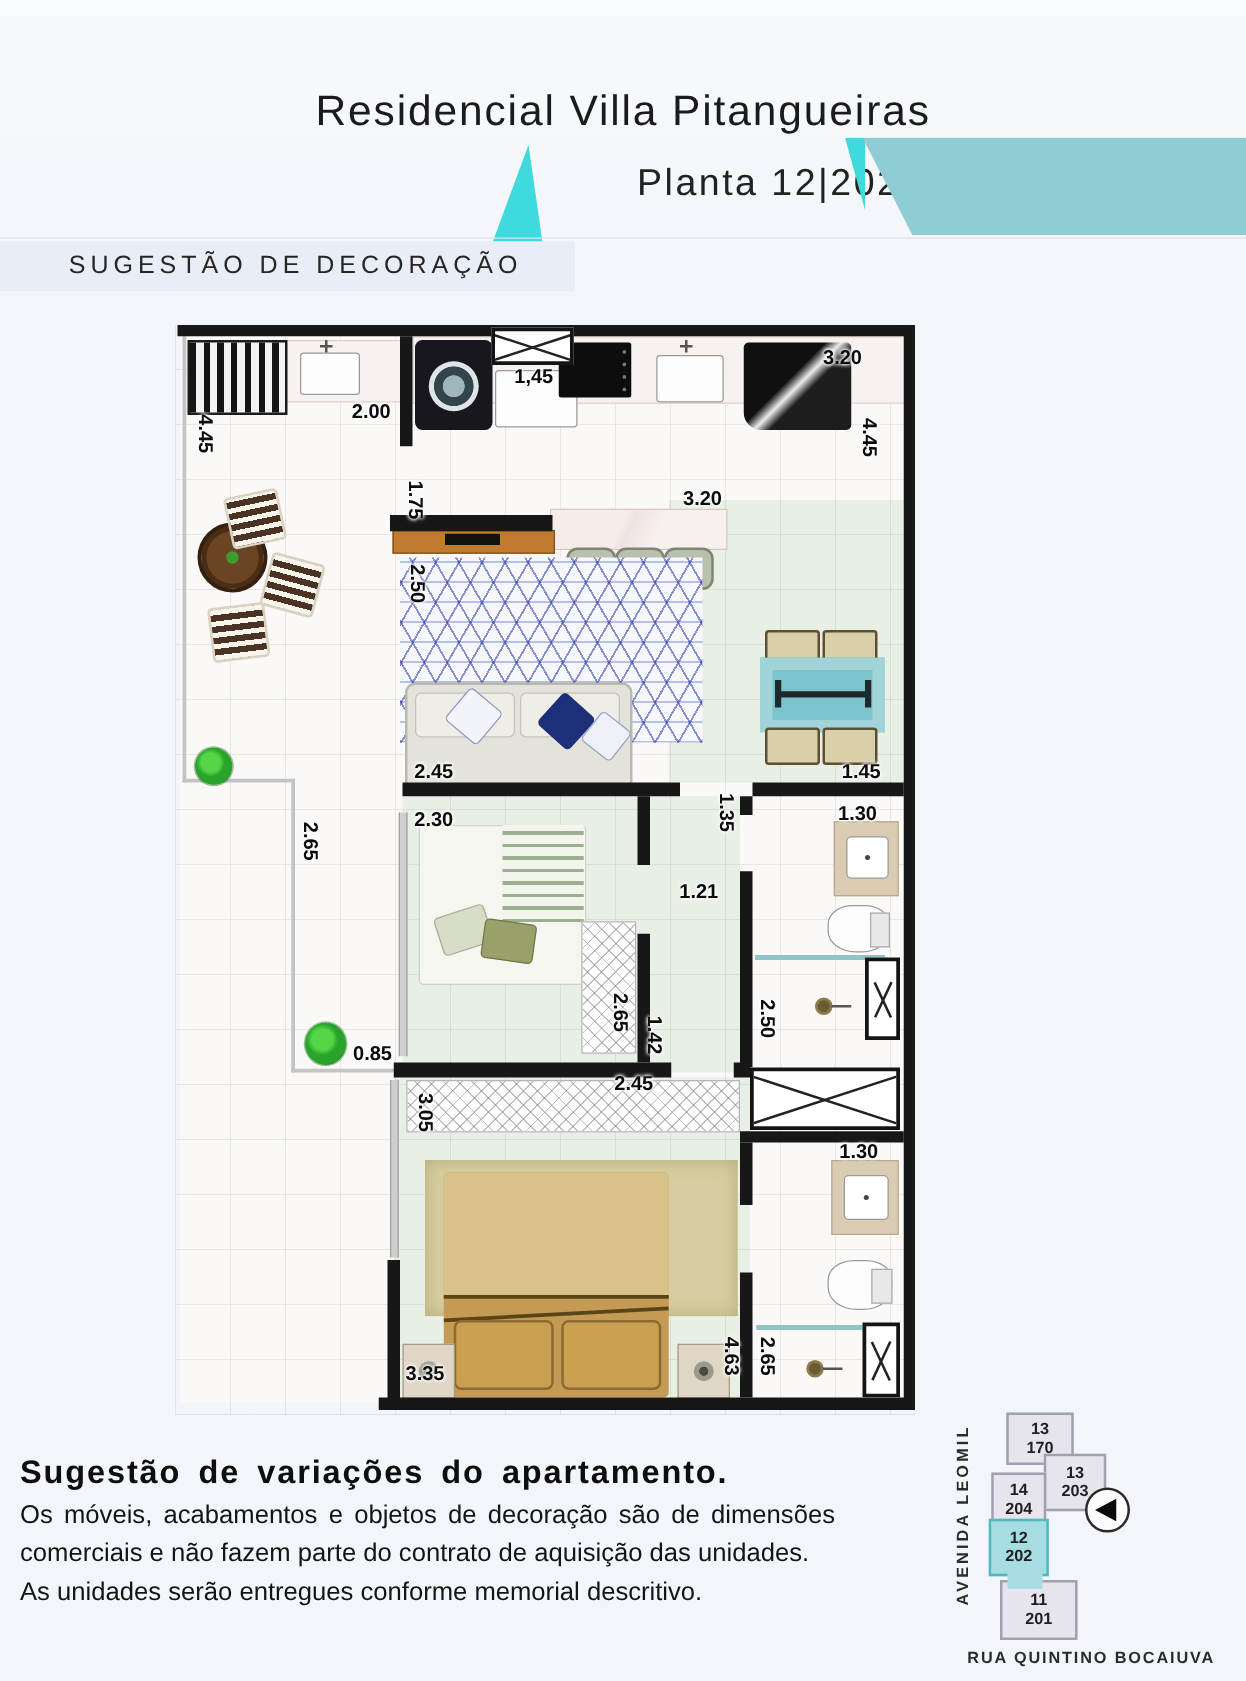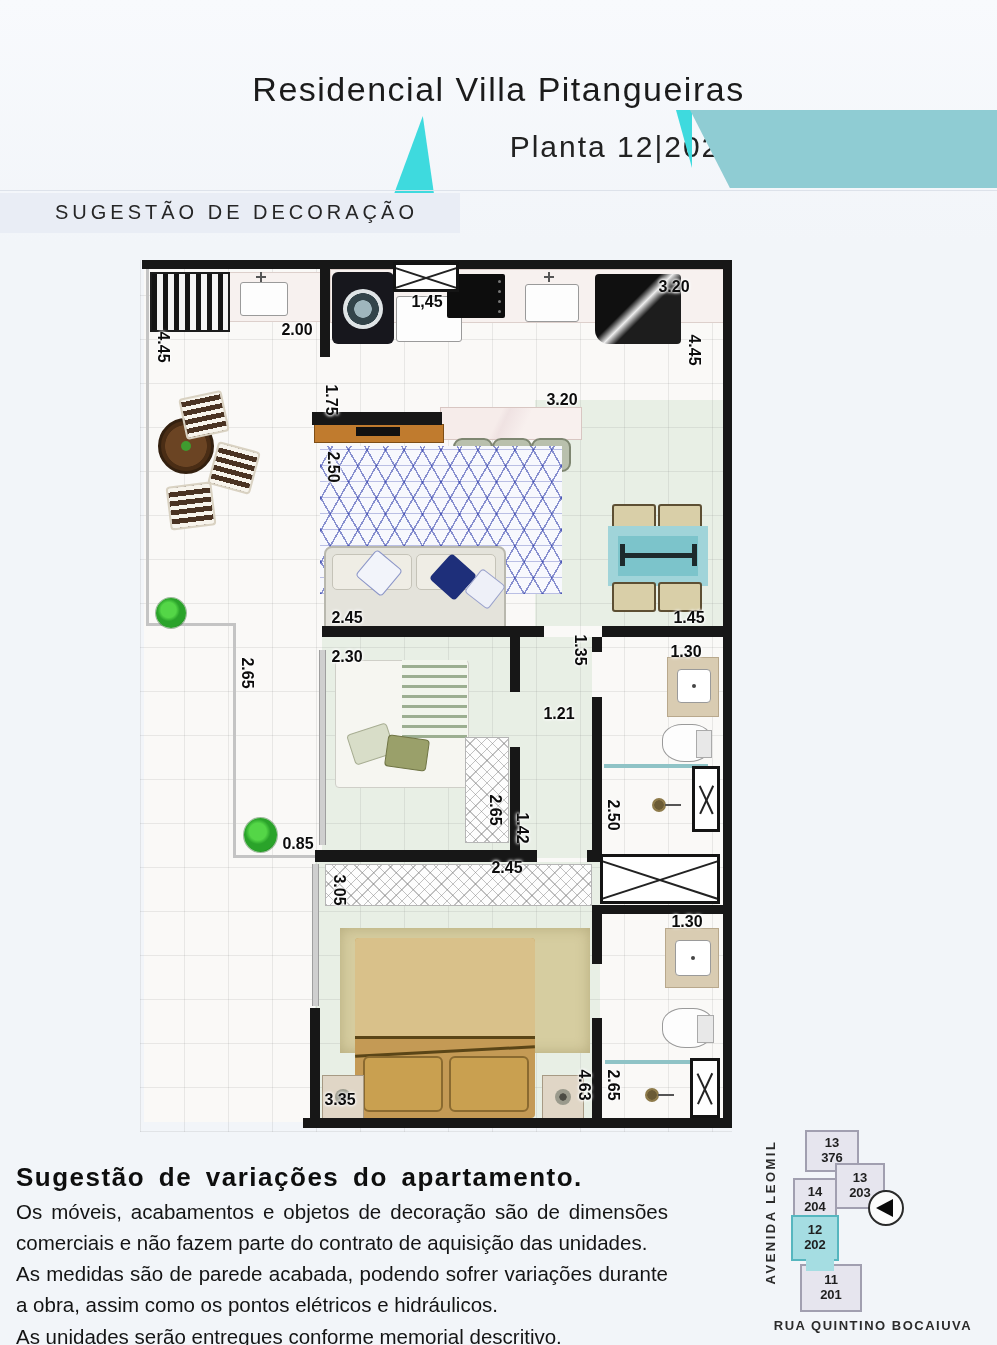--- a/index.html
+++ b/index.html
@@ -273,29 +273,28 @@
       <span class="dim" style="left: 547px; top: 662px; transform: translate(-50%, -50%);">1.30</span>
       <span class="dim" style="left: 200px; top: 840px; transform: translate(-50%, -50%);">3.35</span>
       <span class="dim" style="left: 444px; top: 825px; transform: translate(-50%, -50%) rotate(90deg);">4.63</span>
       <span class="dim" style="left: 473px; top: 825px; transform: translate(-50%, -50%) rotate(90deg);">2.65</span>
     </div>
 </div>
 
 <div class="abs disc-title">Sugestão de variações do apartamento.</div>
 <div id="disclaimer-lines">
     <p>Os móveis, acabamentos e objetos de decoração são de dimensões comerciais e não fazem parte do contrato de aquisição das unidades.</p>
-    <p>As medidas são de parede acabada, podendo sofrer variações durante a obra, assim como os pontos elétricos e hidráulicos.</p>
     <p>As unidades serão entregues conforme memorial descritivo.</p>
   </div>
 
 <div class="abs" id="minimap">
   <div id="minimap-units">
       <div class="unit" style="left: 57px; top: 12px; width: 54px; height: 42px;">
         <span>13</span>
-        <span>376</span>
+        <span>170</span>
       </div>
       <div class="unit" style="left: 87px; top: 45px; width: 50px; height: 46px;">
         <span>13</span>
         <span>203</span>
       </div>
       <div class="unit" style="left: 45px; top: 60px; width: 44px; height: 44px;">
         <span>14</span>
         <span>204</span>
       </div>
       <div class="unit hl" style="left: 43px; top: 97px; width: 48px; height: 46px;">

